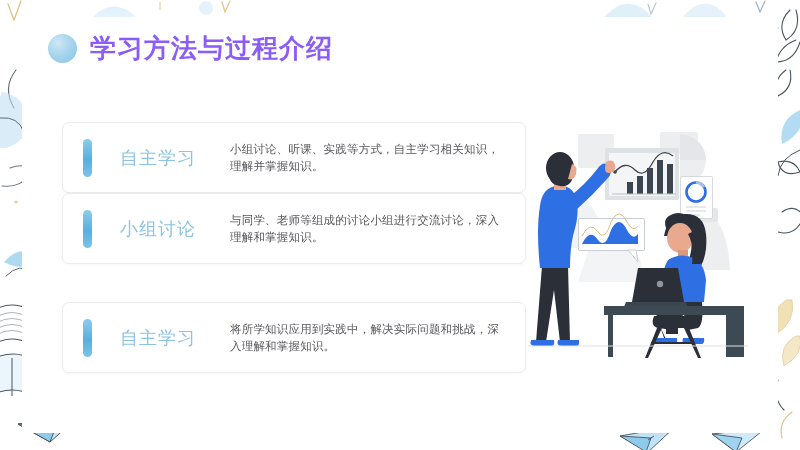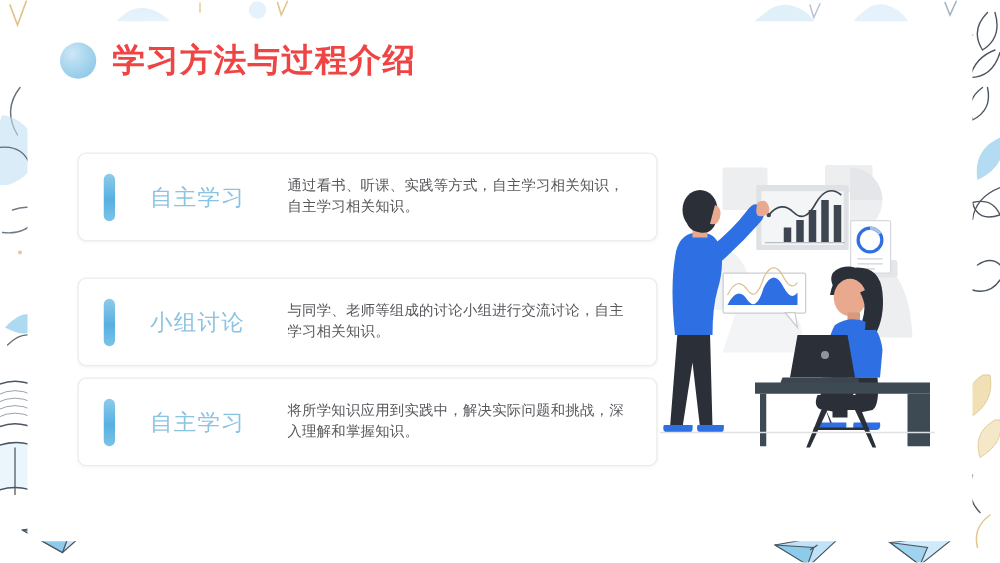--- a/index.html
+++ b/index.html
@@ -54,40 +54,40 @@
     height: 29px;
     border-radius: 50%;
     background: radial-gradient(circle at 34% 30%, #cfe7f5 0%, #aed8ef 38%, #82c2e6 100%);
     flex: 0 0 auto;
   }
   #page-title {
     margin-left: 13px;
     font-family: "Liberation Serif", "DejaVu Serif", serif;
     font-size: 26px;
     font-weight: 700;
-    color: #ef4444;
+    color: #8b5cf6;
     letter-spacing: 1px;
     white-space: nowrap;
   }
 
   
   .item-card {
     position: absolute;
     left: 40px;
     width: 464px;
     height: 71px;
     background: #ffffff;
     border: 1px solid #ececec;
     border-radius: 7px;
     box-shadow: 0 1px 3px rgba(0,0,0,0.035);
     display: flex;
     align-items: center;
   }
   .item-card.c0 { top: 105px; }
-  .item-card.c1 { top: 205px; align-items: center; }
+  .item-card.c1 { top: 176px; align-items: center; }
   .item-card.c2 { top: 285px; }
 
   .item-bar {
     flex: 0 0 auto;
     width: 9px;
     height: 38px;
     margin-left: 20px;
     border-radius: 5px;
     background: linear-gradient(180deg, #8ecbeb 0%, #56b0e0 55%, #7cc3e8 100%);
   }
@@ -244,27 +244,27 @@
   <div id="content-card">
 
     <div id="header">
       <div id="title-dot"></div>
       <div id="page-title">学习方法与过程介绍</div>
     </div>
 
     <div class="item-card c0">
       <div class="item-bar"></div>
       <div class="item-heading">自主学习</div>
-      <div class="item-desc">通过看书、听课、实践等方式，自主学习相关知识，自主学习相关知识。</div>
+      <div class="item-desc">小组讨论、听课、实践等方式，自主学习相关知识，理解并掌握知识。</div>
     </div>
 
     <div class="item-card c1">
       <div class="item-bar"></div>
       <div class="item-heading">小组讨论</div>
-      <div class="item-desc">与同学、老师等组成的讨论小组进行交流讨论，自主学习相关知识。</div>
+      <div class="item-desc">与同学、老师等组成的讨论小组进行交流讨论，深入理解和掌握知识。</div>
     </div>
 
     <div class="item-card c2">
       <div class="item-bar"></div>
       <div class="item-heading">自主学习</div>
       <div class="item-desc">将所学知识应用到实践中，解决实际问题和挑战，深入理解和掌握知识。</div>
     </div>
 
   </div>
 

